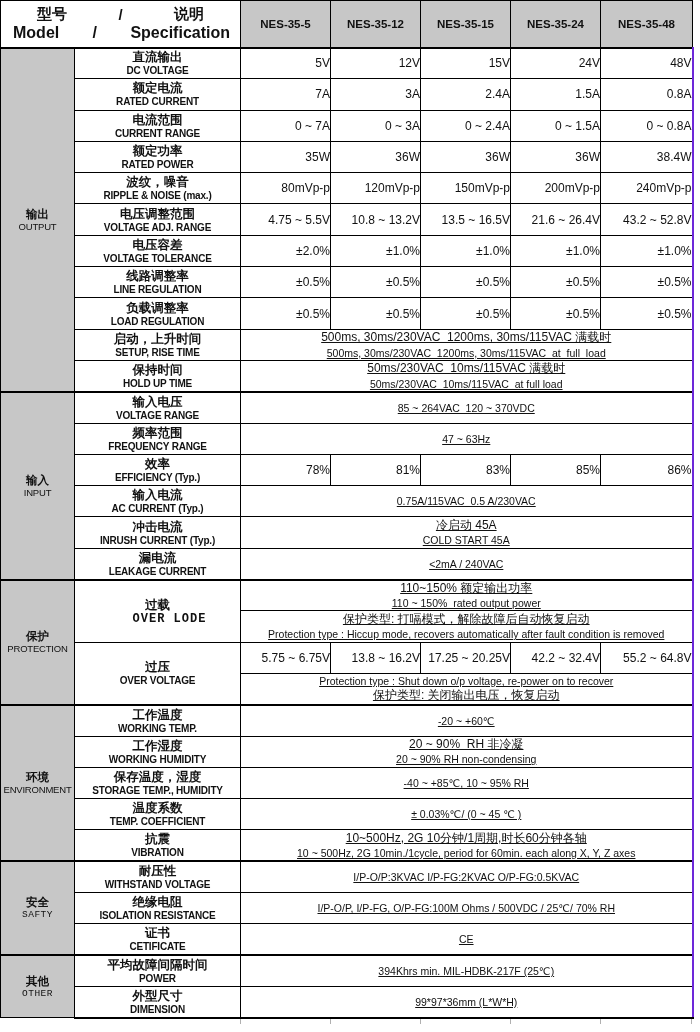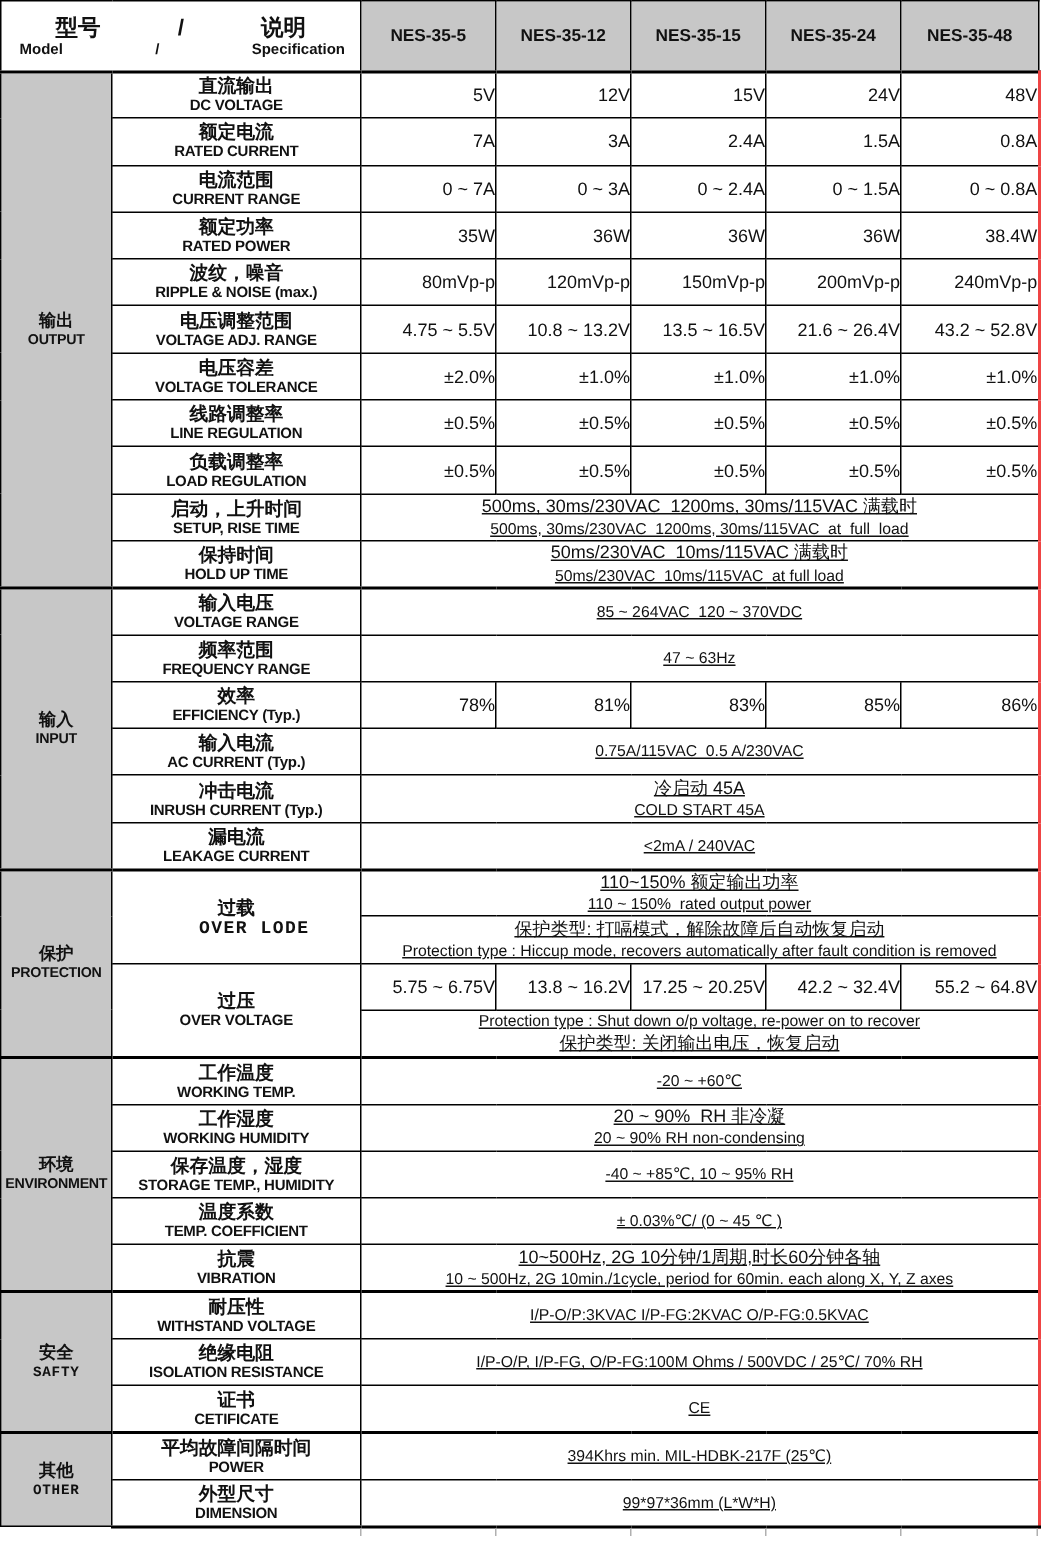--- a/index.html
+++ b/index.html
@@ -17,32 +17,32 @@
   }
   
   thead tr{height:47px;}
   thead th{background:#c7c7c7;border:2px solid #000;font-weight:700;}
   th.corner{
     background:#ffffff;border-left:none;border-top:none;
     border-right:2px solid #000;border-bottom:2px solid #000;
   }
   .corner-l1,.corner-l2{display:flex;justify-content:space-between;align-items:center;font-weight:700;}
   .corner-l1{font-size:15px;padding:2px 36px 0 36px;}
-  .corner-l2{font-size:10px;padding:0 10px 2px 12px;}
+  .corner-l2{font-size:16px;padding:0 10px 2px 12px;}
   .model-th{font-size:11.5px;letter-spacing:0px;}
   
   tbody tr{height:31.3px;}
   tbody tr.group-start td{border-top:2px solid #000;}
   tbody tr:last-child td{border-bottom:2px solid #000;}
-  tbody tr > td:last-child{border-right:2px solid #ef4444;}
+  tbody tr > td:last-child{border-right:2px solid #6d28d9;}
   .group-cell{
     background:#c7c7c7;text-align:center;border-left:none;
   }
   .grp-zh{font-size:11.5px;font-weight:700;line-height:14px;}
-  .grp-en{font-size:9.5px;font-weight:700;line-height:12px;letter-spacing:-0.2px;}
+  .grp-en{font-size:9.5px;font-weight:400;line-height:12px;letter-spacing:-0.2px;}
   .group-cell.mono .grp-en{font-family:"Liberation Mono","DejaVu Sans Mono",monospace;font-size:9.5px;letter-spacing:0.5px;}
   .label-cell{text-align:center;background:#fff;}
   .lbl-zh{font-size:12.5px;font-weight:700;line-height:16px;}
   .lbl-en{font-size:10px;font-weight:700;line-height:12px;letter-spacing:-0.2px;}
   .lbl-en.mono{font-family:"Liberation Mono","DejaVu Sans Mono",monospace;font-size:12px;letter-spacing:1px;margin-left:24px;}
   .val-cell{text-align:right;font-size:12px;background:#fff;}
   .span-cell{text-align:center;background:#fff;}
   .span-cell .ln{white-space:pre;text-decoration:underline;}
   .ln-zh{font-size:12px;line-height:15.5px;}
   .ln-en{font-size:10.5px;line-height:14px;}

